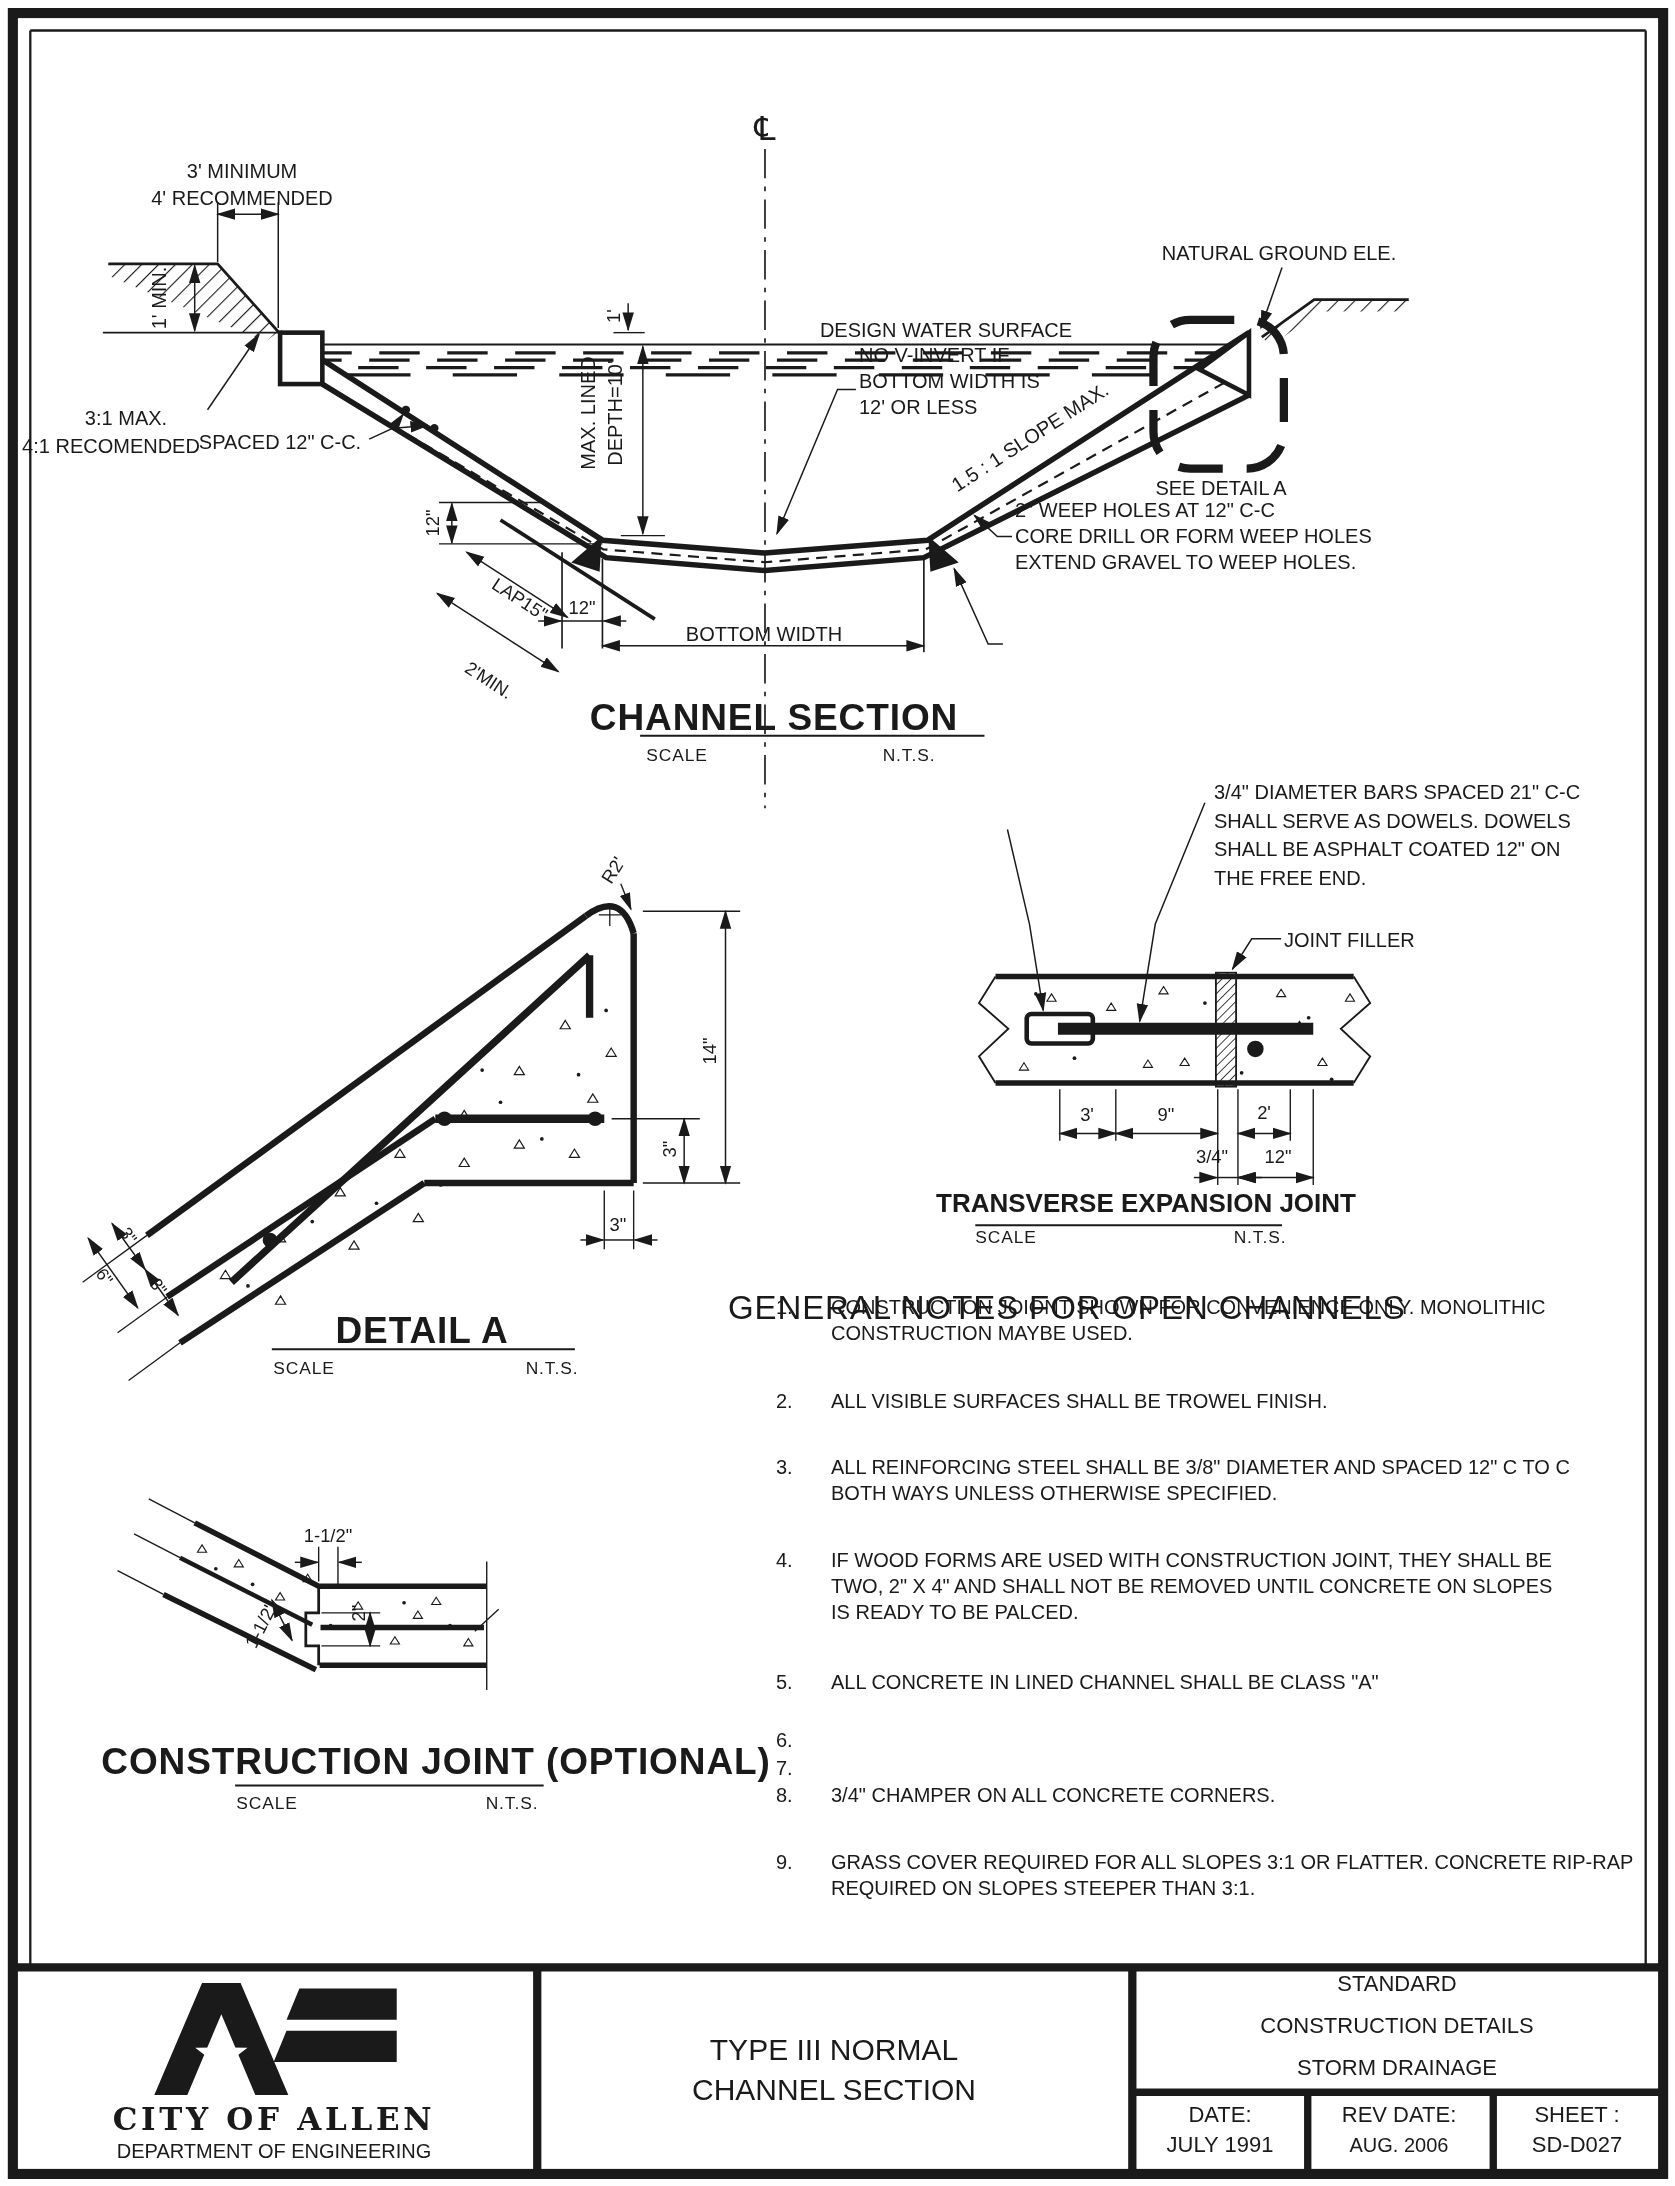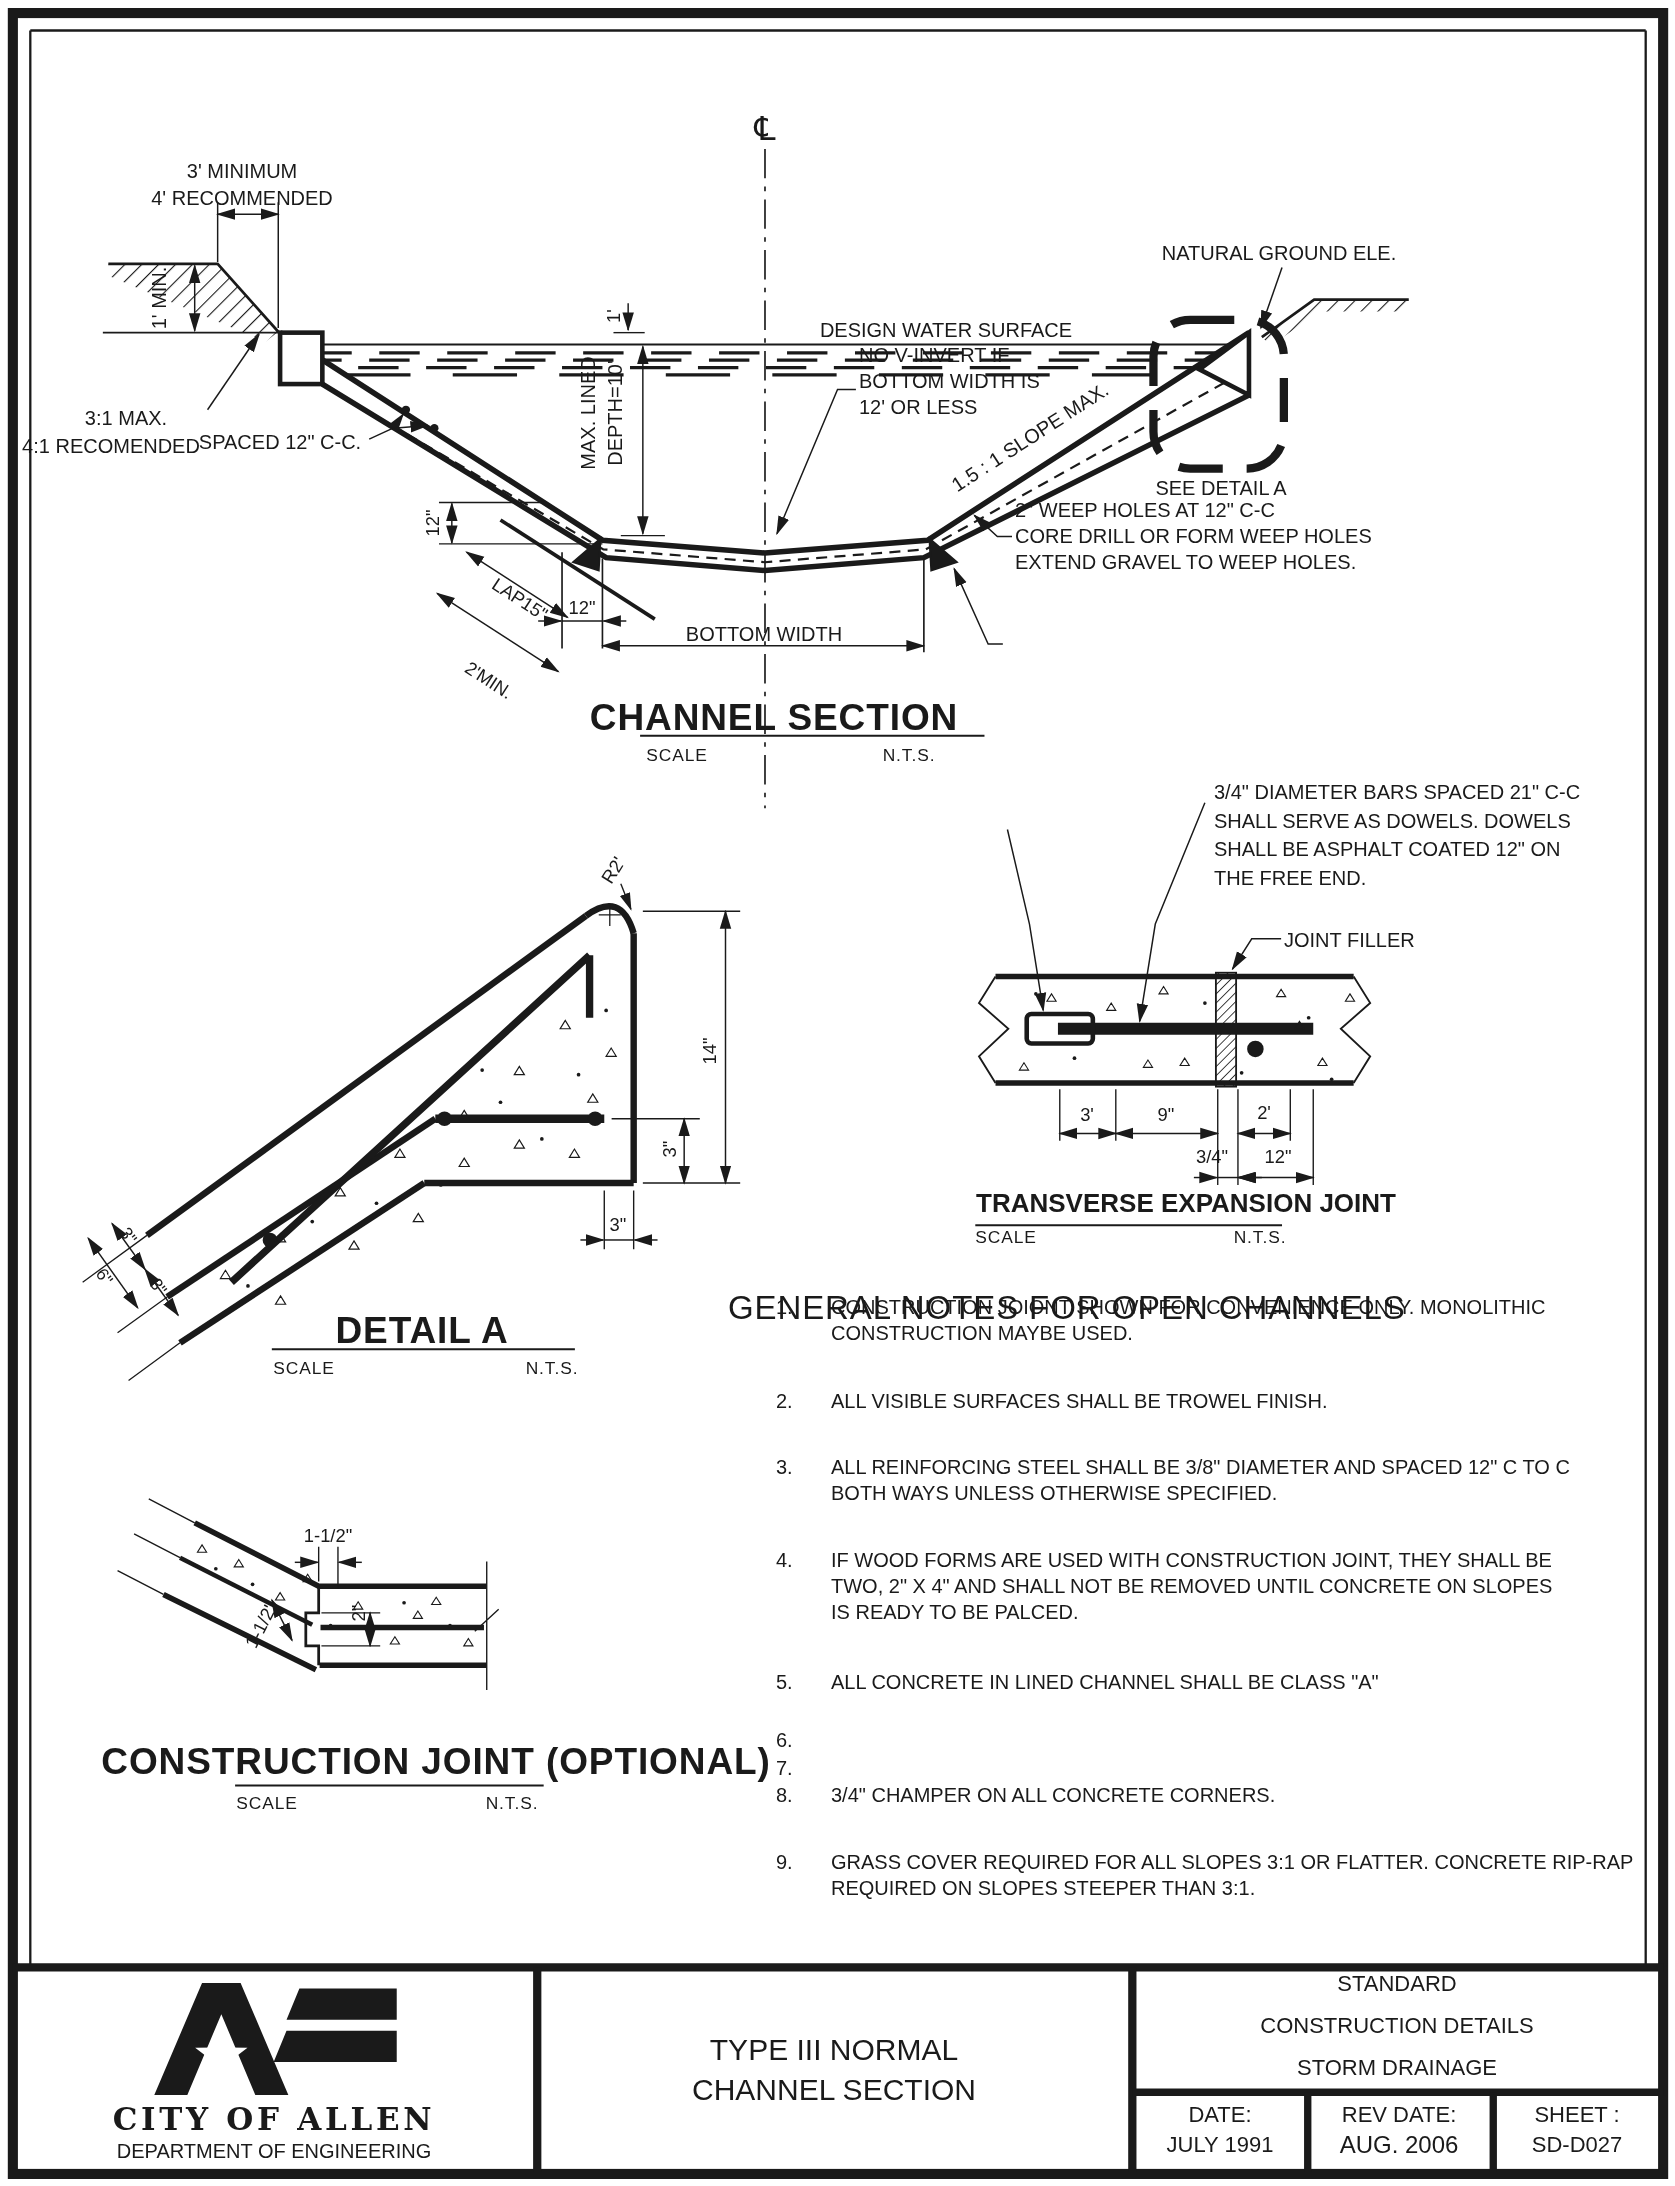--- a/index.html
+++ b/index.html
@@ -6,21 +6,21 @@
   #sheet{position:relative;width:1676px;height:2187px;background:#ffffff;overflow:hidden;
          font-family:"Liberation Sans","DejaVu Sans",sans-serif;color:#1a1a1a;}
   svg{position:absolute;left:0;top:0;}
   .lbl{position:absolute;font-size:20px;line-height:26px;white-space:pre-line;color:#1a1a1a;}
   .c{transform:translate(-50%,-50%);text-align:center;white-space:pre;}
   .f20{font-size:18.4px;line-height:23px;}
   .f19{font-size:17.4px;line-height:21px;}
   .sc{font-size:17.4px;letter-spacing:0.9px;white-space:pre;}
   .t40{font-size:37px;font-weight:bold;letter-spacing:0.9px;white-space:pre;}
   .t36{font-size:33px;letter-spacing:0.9px;white-space:pre;}
-  .t28{font-size:26px;font-weight:bold;white-space:pre;margin-left:40px;}
+  .t28{font-size:26px;font-weight:bold;white-space:pre;}
   .noteTxt{width:808px;}
   .serif{font-family:"DejaVu Serif","Liberation Serif",serif;}
 </style>
 </head>
 <body>
 
 <div id="sheet">
 
 <svg width="1676" height="2187" viewBox="0 0 1825 2381">
   <defs>
@@ -313,18 +313,18 @@
 
 <div class="lbl c serif" style="left:274px;top:2119px;font-size:31px;font-weight:bold;letter-spacing:3.7px">CITY OF ALLEN</div>
 <div class="lbl c" style="left:274px;top:2151px">DEPARTMENT OF ENGINEERING</div>
 <div class="lbl" style="left:834px;top:2070px;font-size:30px;line-height:40px;transform:translate(-50%,-50%);text-align:center">TYPE III NORMAL
 CHANNEL SECTION</div>
 <div class="lbl" style="left:1397px;top:2026px;font-size:22px;line-height:42px;transform:translate(-50%,-50%);text-align:center">STANDARD CONSTRUCTION DETAILS
 STORM DRAINAGE</div>
 <div class="lbl c" style="left:1220px;top:2115px;font-size:22px">DATE:</div>
 <div class="lbl c" style="left:1220px;top:2145px;font-size:22px">JULY 1991</div>
 <div class="lbl c" style="left:1399px;top:2115px;font-size:22px">REV DATE:</div>
-<div class="lbl c" style="left:1399px;top:2145px;font-size:24px">AUG. 2006</div>
+<div class="lbl c" style="left:1399px;top:2145px;font-size:20px">AUG. 2006</div>
 <div class="lbl c" style="left:1577px;top:2115px;font-size:22px">SHEET :</div>
 <div class="lbl c" style="left:1577px;top:2145px;font-size:22px">SD-D027</div>
 
 </div>
 
 
 </body></html>

